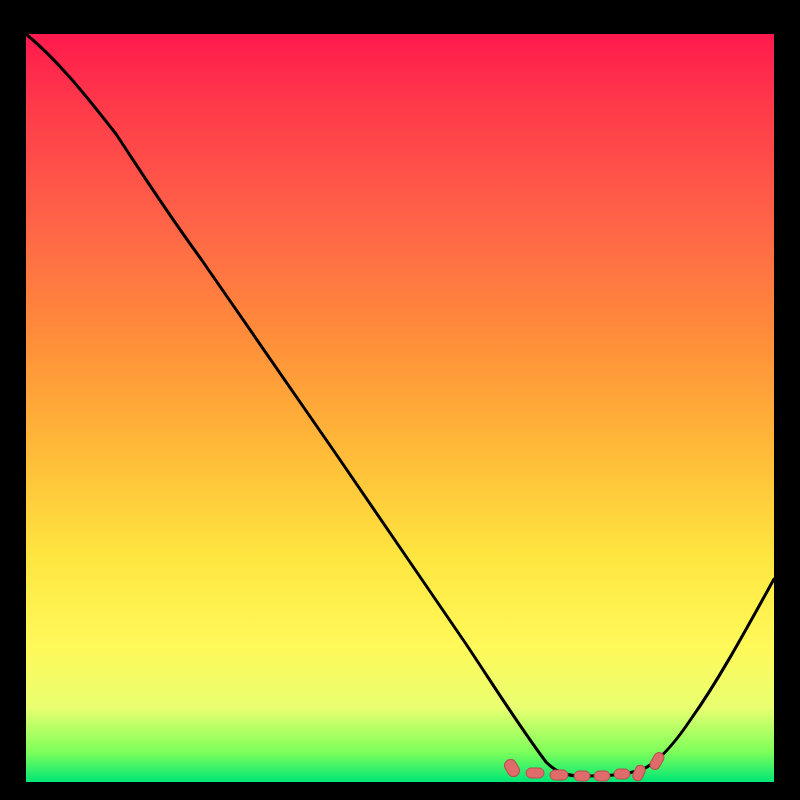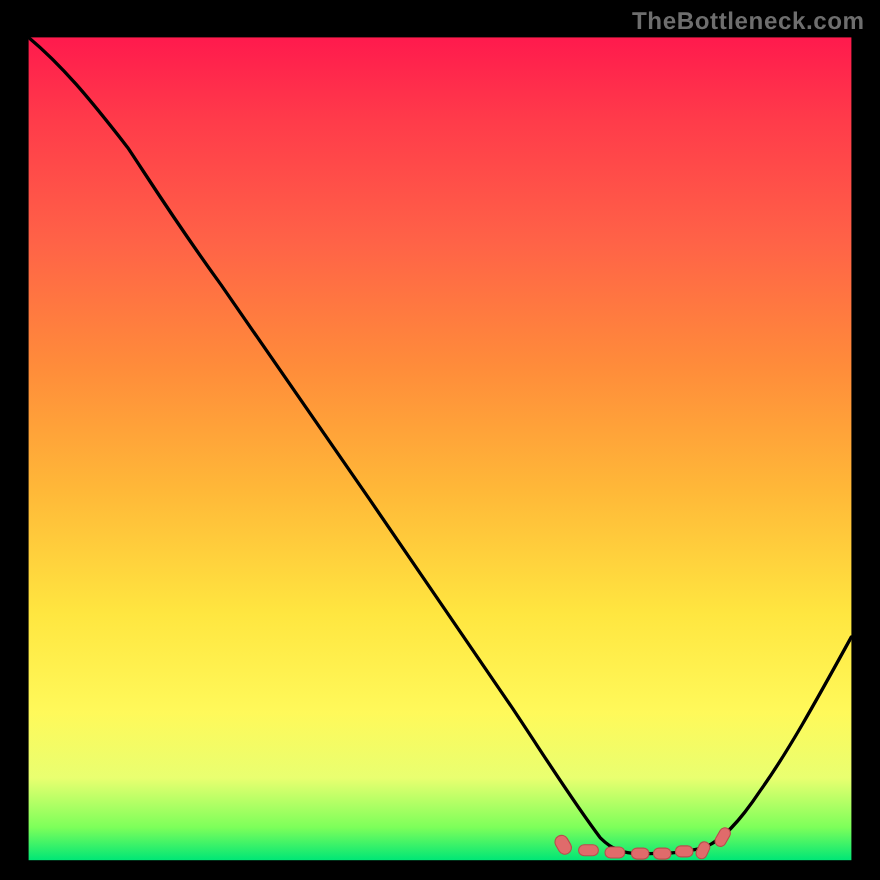--- a/index.html
+++ b/index.html
@@ -55,21 +55,20 @@
     width: 748px;
     height: 748px;
     overflow: visible;
   }
 </style>
 </head>
 <body>
 
 <div class="stage">
 
-  <div class="watermark">TheBottleneck.com</div>
 
   <div class="plot">
     <svg class="curve" viewBox="0 0 748 748" preserveAspectRatio="none">
       <path d="M 0 0
                C 30 25, 55 55, 90 100
                C 110 130, 135 170, 175 225
                C 220 290, 265 355, 310 420
                C 355 485, 395 545, 440 610
                C 470 655, 495 695, 520 728
                C 530 738, 540 742, 555 742

